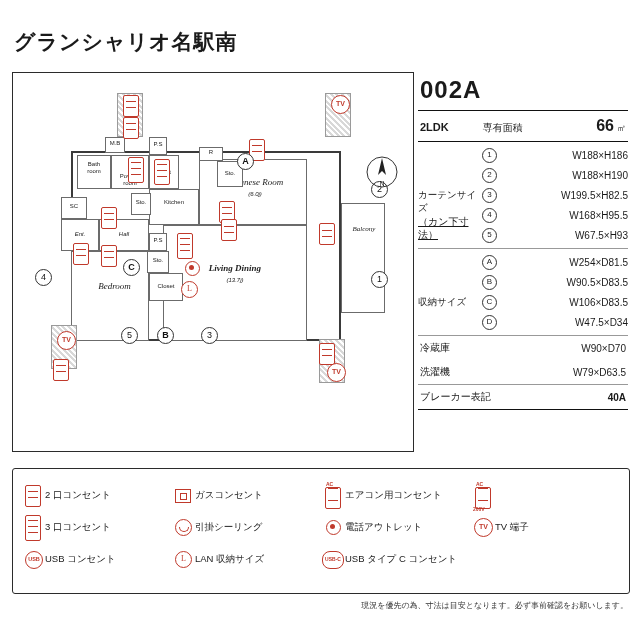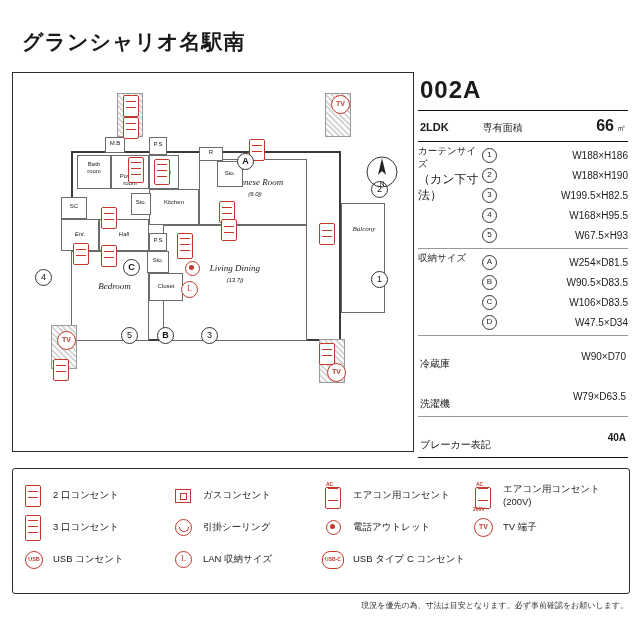--- a/index.html
+++ b/index.html
@@ -5,21 +5,21 @@
   html,body{margin:0;padding:0;}
   body{
     width:640px;height:640px;
     background:#ffffff;
     font-family:"Liberation Sans", sans-serif;
     color:#1a1a1a;
     position:relative;
     overflow:hidden;
   }
   .title{
-    position:absolute;left:22px;top:28px;
+    position:absolute;left:14px;top:28px;
     font-size:21px;font-weight:bold;letter-spacing:1px;
   }
   
   .plan-panel{
     position:absolute;left:12px;top:72px;width:400px;height:378px;
     border:1px solid #2b2b2b;background:#fff;
   }
   .plan-inner{position:absolute;inset:0;}
   .room{
     position:absolute;border:1px solid #6b6b6b;background:#fff;
@@ -90,47 +90,47 @@
     font-size:5px;color:#c0392b;text-align:center;line-height:14px;font-weight:bold;
   }
   
   .spec{
     position:absolute;left:418px;top:72px;width:210px;height:378px;
   }
   .spec .code{font-size:24px;font-weight:bold;letter-spacing:1px;padding:4px 0 6px 2px;}
   .spec .hr{border-top:1px solid #111;}
   .spec .hr-l{border-top:1px solid #999;}
   .row{display:flex;align-items:center;font-size:10px;padding:5px 2px;}
-  .row .k{white-space:nowrap;margin-top:16px;}
+  .row .k{white-space:nowrap;}
   .row .v{margin-left:auto;white-space:nowrap;}
   .bigrow{display:flex;align-items:baseline;font-size:11px;padding:6px 2px;font-weight:bold;}
   .bigrow .area-n{font-size:16px;margin-left:auto;}
   .bigrow .unit{font-size:9px;margin-left:3px;font-weight:normal;}
   .bigrow .mid{margin-left:34px;font-weight:normal;font-size:10px;}
   .grp{display:flex;padding:3px 0;}
-  .grp .gk{width:64px;font-size:9.5px;line-height:1.35;}
-  .grp .gk small{font-size:12px;display:block;}
+  .grp .gk{width:64px;font-size:9.5px;line-height:1.35;margin-top:44px;}
+  .grp .gk small{font-size:10px;display:block;text-decoration:underline;}
   .grp .gl{flex:1;}
   .gline{display:flex;align-items:center;font-size:10px;padding:2.5px 0;}
   .mk{
     width:13px;height:13px;border:1px solid #333;border-radius:50%;
     font-size:8px;line-height:11.5px;text-align:center;margin-right:10px;flex:0 0 auto;
   }
   .gv{margin-left:auto;white-space:nowrap;font-size:10px;}
   
   .legend{
     position:absolute;left:12px;top:468px;width:616px;height:124px;
     border:1px solid #2b2b2b;border-radius:3px;background:#fff;
   }
   .lgrid{
     position:absolute;inset:10px 8px;
     display:grid;grid-template-columns:repeat(4,1fr);grid-auto-rows:32px;
     align-items:center;
   }
-  .litem{display:flex;align-items:center;gap:8px;font-size:9.5px;}
+  .litem{display:flex;align-items:center;font-size:9.5px;}
   .licon{position:relative;width:24px;height:26px;flex:0 0 auto;}
   .note{
     position:absolute;left:12px;top:600px;width:616px;text-align:right;
     font-size:8px;color:#333;
   }
 </style>
 </head>
 <body>
 
 <div class="title">グランシャリオ名駅南</div>
@@ -141,21 +141,21 @@
     <div class="room thick" style="left:58px;top:78px;width:270px;height:190px;"></div>
 
     <div class="room" style="left:328px;top:130px;width:44px;height:110px;"></div>
     <div class="rlabel it" style="left:331px;top:152px;width:40px;font-size:7px;">Balcony</div>
 
     <div class="room" style="left:186px;top:86px;width:108px;height:66px;"></div>
     <div class="rlabel it" style="left:196px;top:104px;width:92px;">Japanese Room</div>
     <div class="rlabel sm" style="left:196px;top:118px;width:92px;font-style:italic;">(6.0j)</div>
 
     <div class="room" style="left:150px;top:152px;width:144px;height:116px;"></div>
-    <div class="rlabel it" style="left:158px;top:190px;width:128px;">Living Dining</div>
+    <div class="rlabel it" style="left:158px;top:190px;width:128px;font-weight:bold;">Living Dining</div>
     <div class="rlabel sm" style="left:158px;top:204px;width:128px;font-style:italic;">(13.7j)</div>
 
     <div class="room" style="left:58px;top:178px;width:78px;height:90px;"></div>
     <div class="rlabel it" style="left:60px;top:208px;width:83px;font-family:Liberation Serif, serif;">Bedroom</div>
 
     <div class="room" style="left:64px;top:82px;width:34px;height:34px;"></div>
     <div class="rlabel sm" style="left:64px;top:88px;width:34px;">Bath<br>room</div>
 
     <div class="room" style="left:98px;top:82px;width:38px;height:34px;"></div>
     <div class="rlabel sm" style="left:98px;top:100px;width:38px;">Powder<br>room</div>
@@ -368,21 +368,20 @@
     </div>
     <div class="litem">
       <span class="licon">
           <span class="sym sym-ac" style="left:4px;top:5px;">
             <b>AC</b>
             <i></i>
             <i></i>
           </span>
           <span style="position:absolute;left:2px;top:24px;font-size:5px;color:#c0392b;font-weight:bold;">200V</span>
         </span>
-      <span>エアコン用コンセント(200V)</span>
     </div>
 
     <div class="litem">
       <span class="licon">
           <span class="sym sym-3" style="left:4px;top:1px;">
             <i></i>
             <i></i>
             <i></i>
           </span>
         </span>

